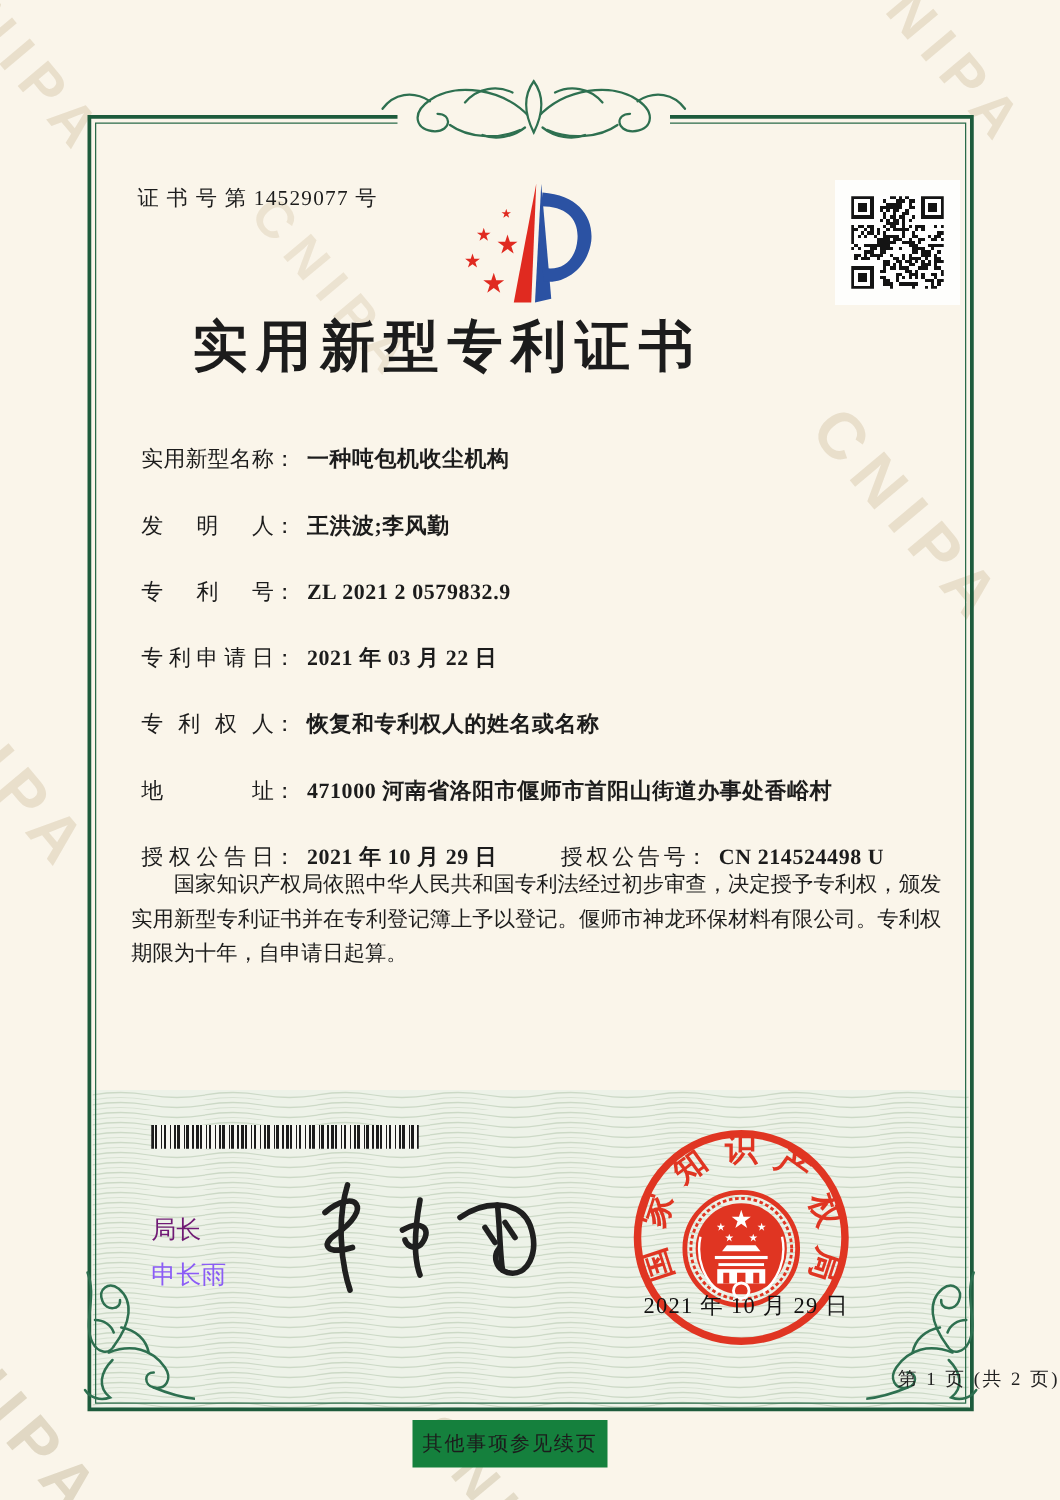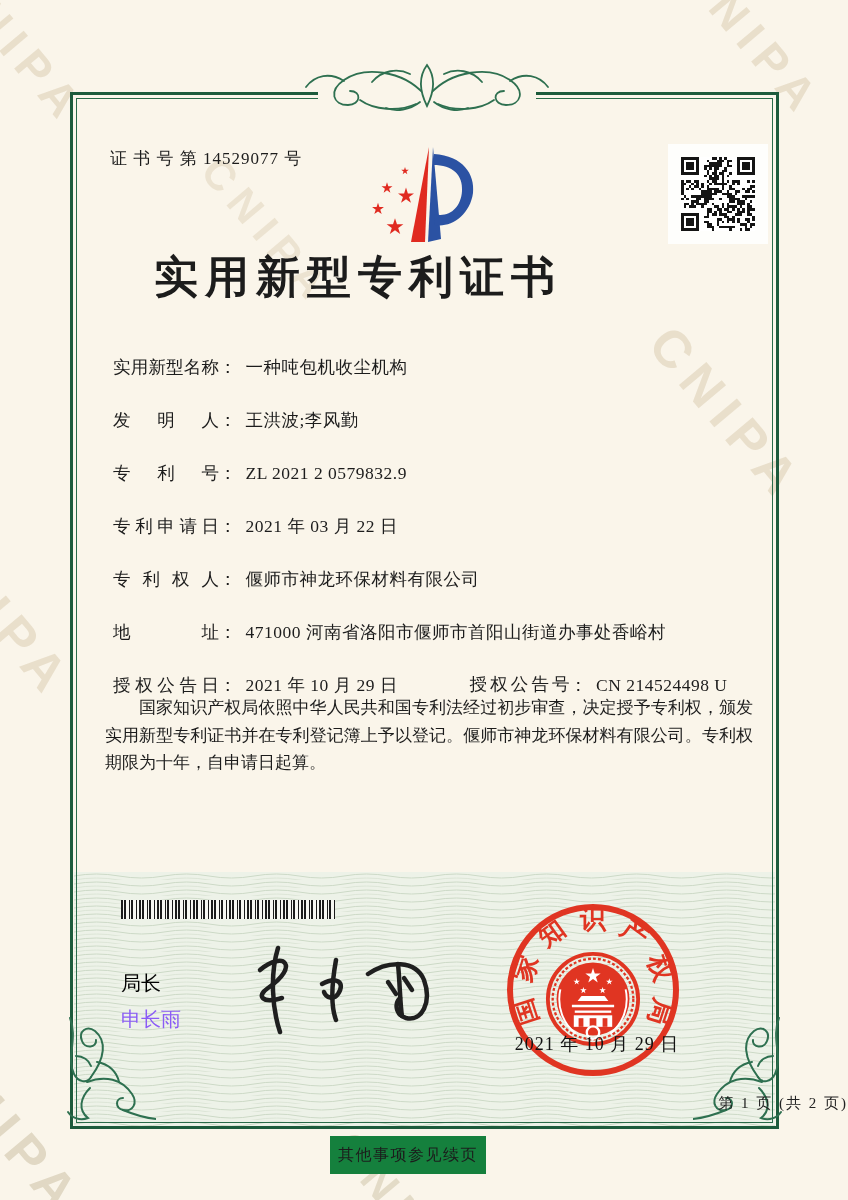--- a/index.html
+++ b/index.html
@@ -35,30 +35,30 @@
   .cert-no{position:absolute; left:110px; top:147px; z-index:5; font-size:17px; letter-spacing:1px;}
   .logo{position:absolute; left:362px; top:138px; width:125px; height:114px; z-index:5;}
   .qr-box{position:absolute; left:668px; top:144px; width:100px; height:100px; background:#fefefc; z-index:5; display:flex; align-items:center; justify-content:center;}
   .qr-box svg{width:74px; height:74px;}
   .title{position:absolute; left:0; width:716px; top:248px; z-index:5; text-align:center; font-size:44px; font-weight:bold; letter-spacing:7px;}
   
   .fields{position:absolute; left:113px; top:356px; width:648px; z-index:5; font-size:17.5px;}
   .frow{line-height:22px; margin-bottom:31px; white-space:nowrap;}
   .flabel{display:inline-block; width:106px; text-align:justify; text-align-last:justify; vertical-align:bottom;}
   .fcolon{display:inline-block; margin-right:9px;}
-  .fvalue{letter-spacing:0.5px;}
+  .fvalue{letter-spacing:0.5px;font-weight:bold;}
   .fvalue-fixed{display:inline-block; width:200px;}
-  .grant-label{display:inline-block; width:100px; text-align:justify; text-align-last:justify; margin-left:24px; vertical-align:bottom;font-family:Liberation Mono, monospace;}
+  .grant-label{display:inline-block; width:100px; text-align:justify; text-align-last:justify; margin-left:3px; vertical-align:bottom;}
   
   .body-text{position:absolute; left:105px; top:694px; width:648px; z-index:5; font-size:17px; line-height:27.5px; text-align:justify;}
   .body-text p{margin:0; text-indent:34px;}
   
   .barcode{position:absolute; left:121px; top:900px; width:214px; height:19px; z-index:5;
     background:repeating-linear-gradient(90deg,#1b1b1b 0 2px,#f7f7f2 2px 3px,#1b1b1b 3px 5px,#f7f7f2 5px 8px,#1b1b1b 8px 9px,#f7f7f2 9px 10px,#1b1b1b 10px 12px,#f7f7f2 12px 15px,#1b1b1b 15px 16px,#f7f7f2 16px 18px);}
-  .director-title{position:absolute; left:121px; top:970px; z-index:5; font-size:20px; font-family:"Liberation Sans","DejaVu Sans",sans-serif; color:#000000;}
+  .director-title{position:absolute; left:121px; top:970px; z-index:5; font-size:20px; font-family:"Liberation Sans","DejaVu Sans",sans-serif; color:#701a75;}
   .director-name{position:absolute; left:121px; top:1006px; z-index:5; font-size:20px; font-family:"Liberation Sans","DejaVu Sans",sans-serif; color:#8b5cf6;}
   .signature{position:absolute; left:248px; top:936px; width:200px; height:105px; z-index:5;}
   
   .seal{position:absolute; left:507px; top:904px; width:172px; height:172px; z-index:5; border:6px solid #e03522; border-radius:50%; box-sizing:border-box;}
   .seal-emblem{position:absolute; left:50%; top:37px; transform:translateX(-50%); width:96px; height:104px;}
   .seal-char{
     position:absolute; left:50%; top:50%; width:30px; height:30px; margin:-15px 0 0 -15px;
     display:flex; align-items:center; justify-content:center;
     font-size:26px; font-weight:bold; color:#e03522;
     transform:translate(0,0) rotate(var(--a)) translateY(-71px);
@@ -183,21 +183,21 @@
     <div class="frow">
       <span class="flabel">发明人</span><span class="fcolon">：</span><span class="fvalue">王洪波;李风勤</span>
     </div>
     <div class="frow">
       <span class="flabel">专利号</span><span class="fcolon">：</span><span class="fvalue">ZL 2021 2 0579832.9</span>
     </div>
     <div class="frow">
       <span class="flabel">专利申请日</span><span class="fcolon">：</span><span class="fvalue">2021 年 03 月 22 日</span>
     </div>
     <div class="frow">
-      <span class="flabel">专利权人</span><span class="fcolon">：</span><span class="fvalue">偃师市神龙环保材料有限公司</span>
+      <span class="flabel">专利权人</span><span class="fcolon">：</span><span class="fvalue">恢复和专利权人的姓名或名称</span>
     </div>
     <div class="frow">
       <span class="flabel">地址</span><span class="fcolon">：</span><span class="fvalue">471000 河南省洛阳市偃师市首阳山街道办事处香峪村</span>
     </div>
     <div class="frow">
       <span class="flabel">授权公告日</span><span class="fcolon">：</span><span class="fvalue fvalue-fixed">2021 年 10 月 29 日</span><span class="grant-label">授权公告号</span><span class="fcolon">：</span><span class="fvalue">CN 214524498 U</span>
     </div>
   </div>
 
   <div class="body-text">

